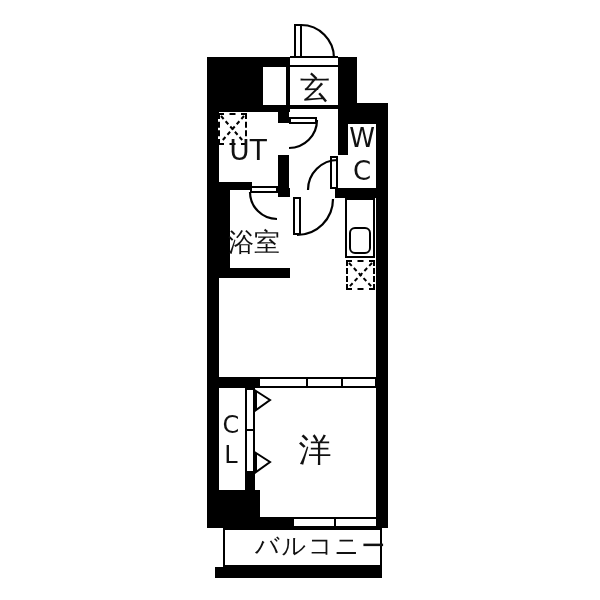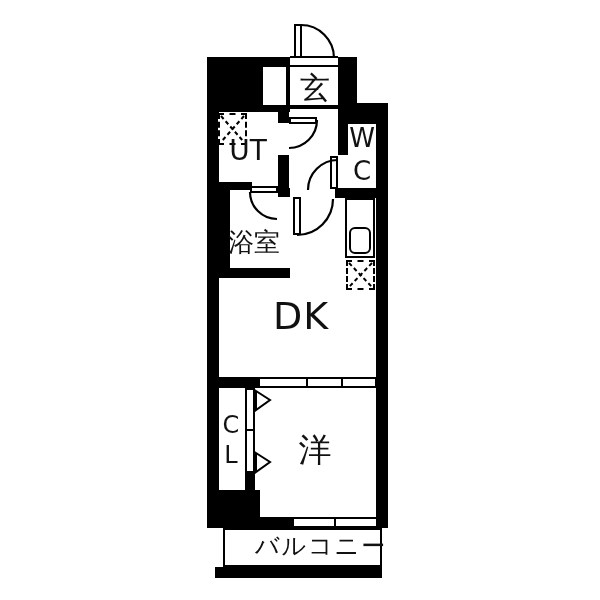--- a/index.html
+++ b/index.html
@@ -108,18 +108,17 @@
     <g fill="#fff" stroke="#000" stroke-width="2">
       <polygon points="256,391 256,410 270,400"></polygon>
       <polygon points="256,453 256,472 270,462"></polygon>
     </g>
   </svg>
 
   <div class="label lbl-genkan">玄</div>
   <div class="label lbl-ut">UT</div>
   <div class="label lbl-wc"><span>W</span><br><span>C</span></div>
   <div class="label lbl-bath">浴室</div>
-  <div class="label lbl-dk">DK</div>
   <div class="label lbl-cl"><span>C</span><br><span>L</span></div>
   <div class="label lbl-yo">洋</div>
   <div class="label lbl-balcony">バルコニー</div>
 
 </div>
 
 </body></html>

